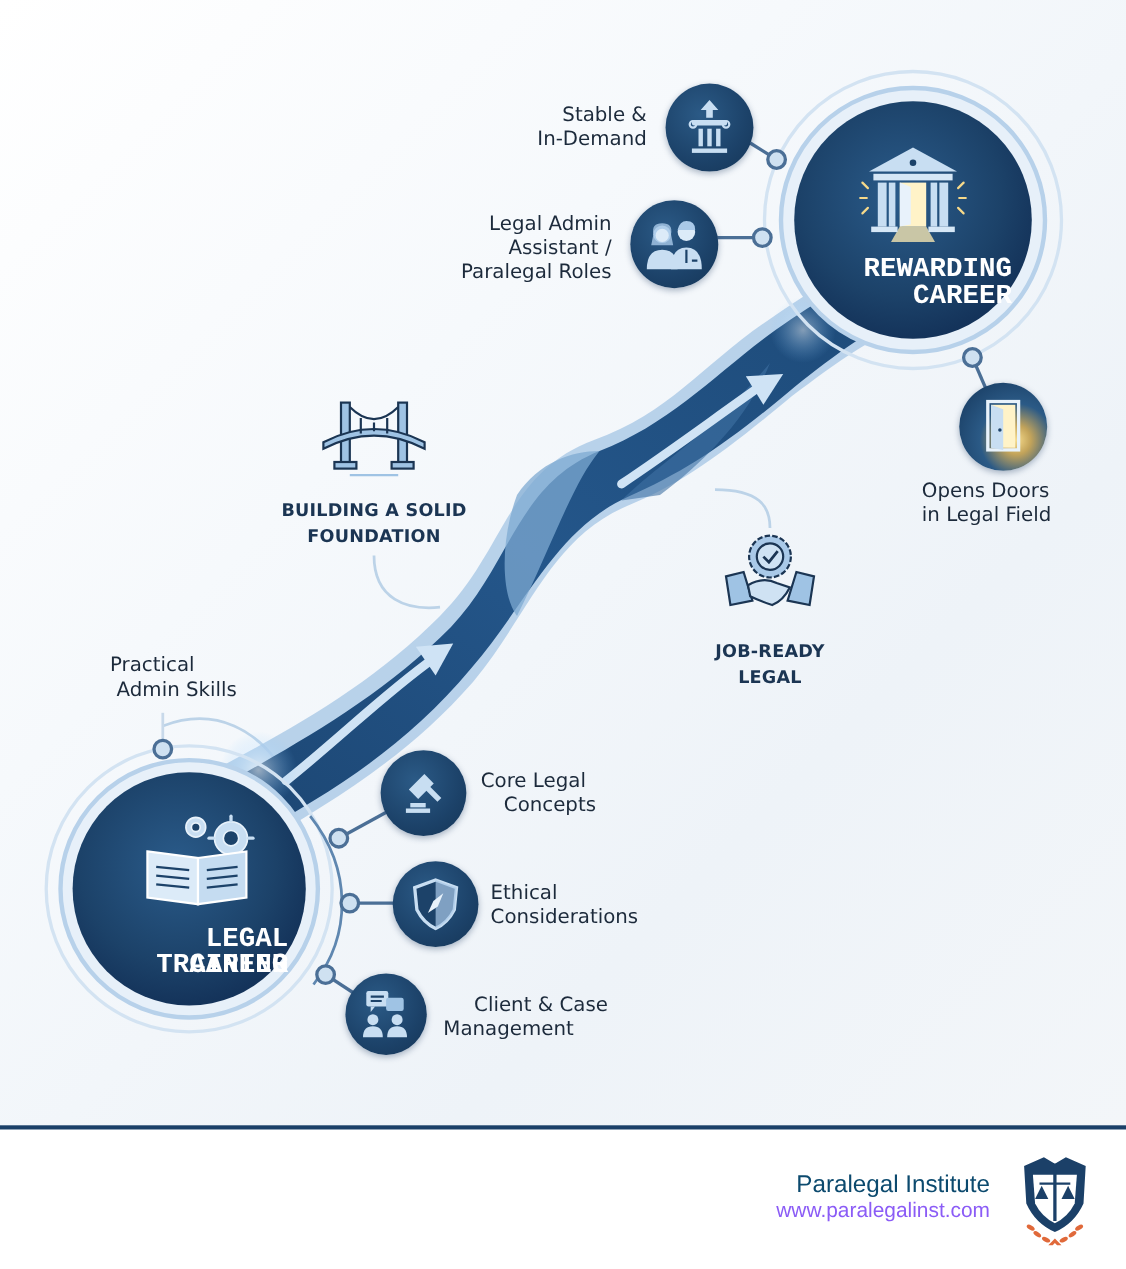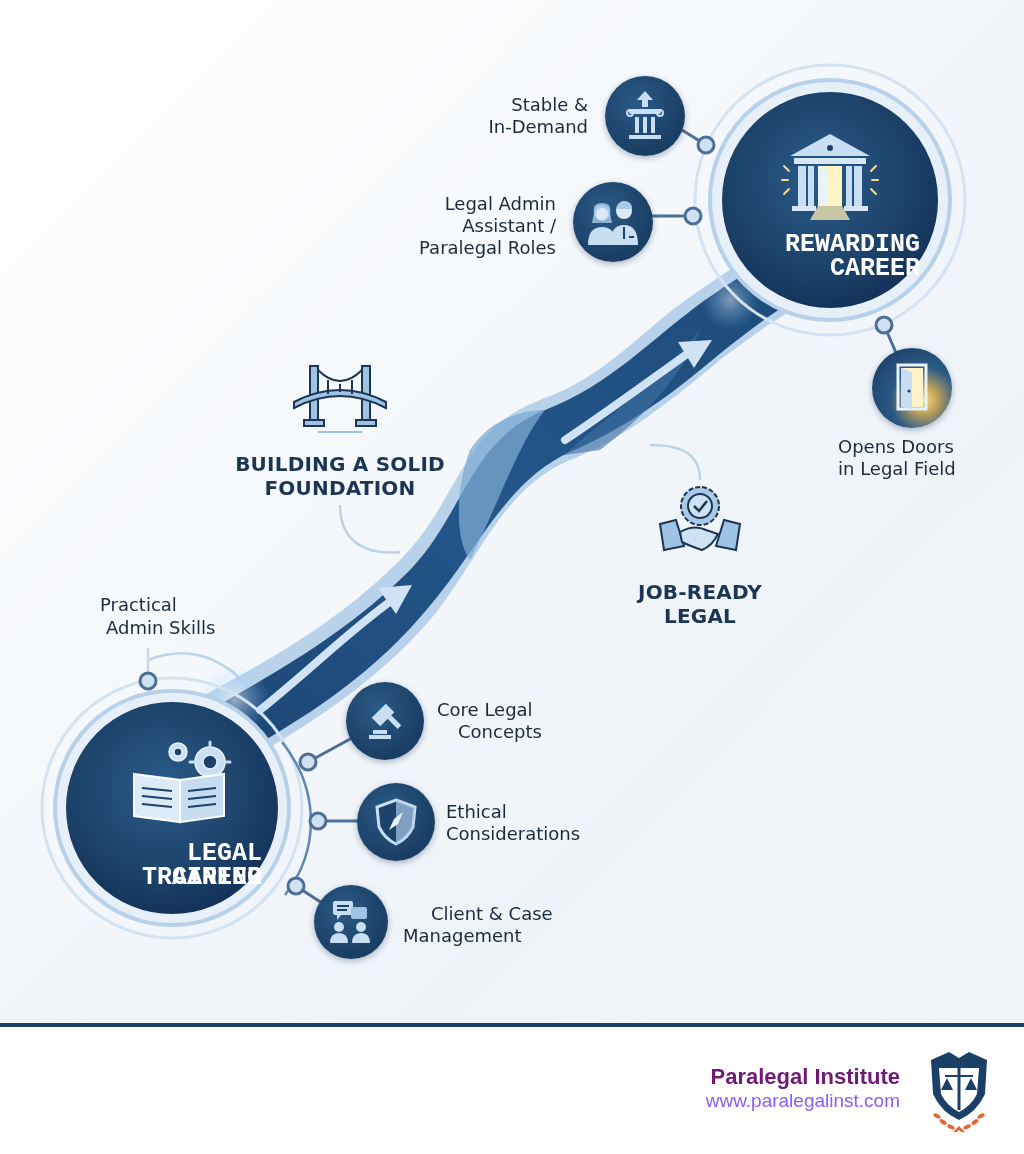--- a/index.html
+++ b/index.html
@@ -20,39 +20,39 @@
     position: absolute; left: 0; top: 1027px; width: 1024px; height: 127px; background: #ffffff;
   }
 
   .txt {
     position: absolute; color: #1c2a3b; font-size: 18px; line-height: 22px;
     font-family: "DejaVu Sans", sans-serif;
   }
   .txt.right { text-align: right; }
   .txt.center { text-align: left; }
   .heading {
-    position: absolute; color: #1b3553; font-weight: bold; font-size: 20px; line-height: 24px;
+    position: absolute; color: #1b3553; font-weight: bold; font-size: 16px; line-height: 24px;
     text-align: center; font-family: "DejaVu Sans", sans-serif; letter-spacing: 0.2px;
   }
   .hub-title {
     position: absolute; color: #ffffff; font-weight: bold; font-size: 25px; line-height: 24px;
     text-align: right; font-family: Liberation Mono, monospace;
   }
 
   .node {
     position: absolute; border-radius: 50%;
     background: radial-gradient(circle at 40% 35%, #2b5a86 0%, #1c4269 60%, #153556 100%);
     box-shadow: 0 2px 6px rgba(20,50,90,0.35);
     display: flex; align-items: center; justify-content: center;
   }
   .node svg { display: block; }
 
   .brand-name {
-    position: absolute; right: 124px; top: 1064px; font-size: 22px; font-weight: bold;
-    color: #701a75; font-family: "Liberation Sans", sans-serif; text-align: left;
+    position: absolute; right: 124px; top: 1064px; font-size: 22px; font-weight: normal;
+    color: #0c4a6e; font-family: "Liberation Sans", sans-serif; text-align: left;
   }
   .brand-url {
     position: absolute; right: 124px; top: 1090px; font-size: 19px;
     color: #8b5cf6; font-family: "Liberation Sans", sans-serif; text-align: right;
   }
   .logo { position: absolute; left: 927px; top: 1050px; }
 </style>
 </head>
 <body>
 

